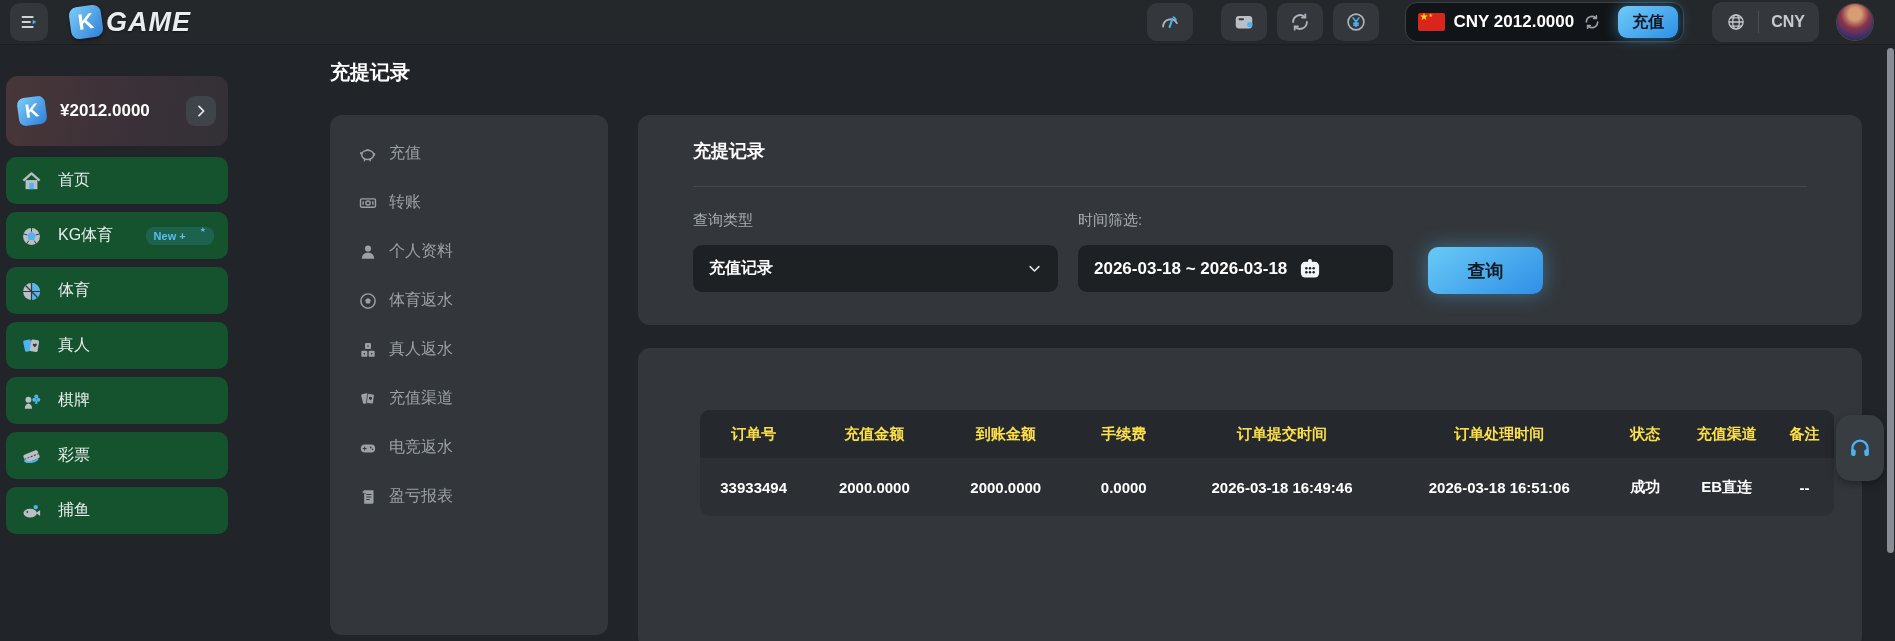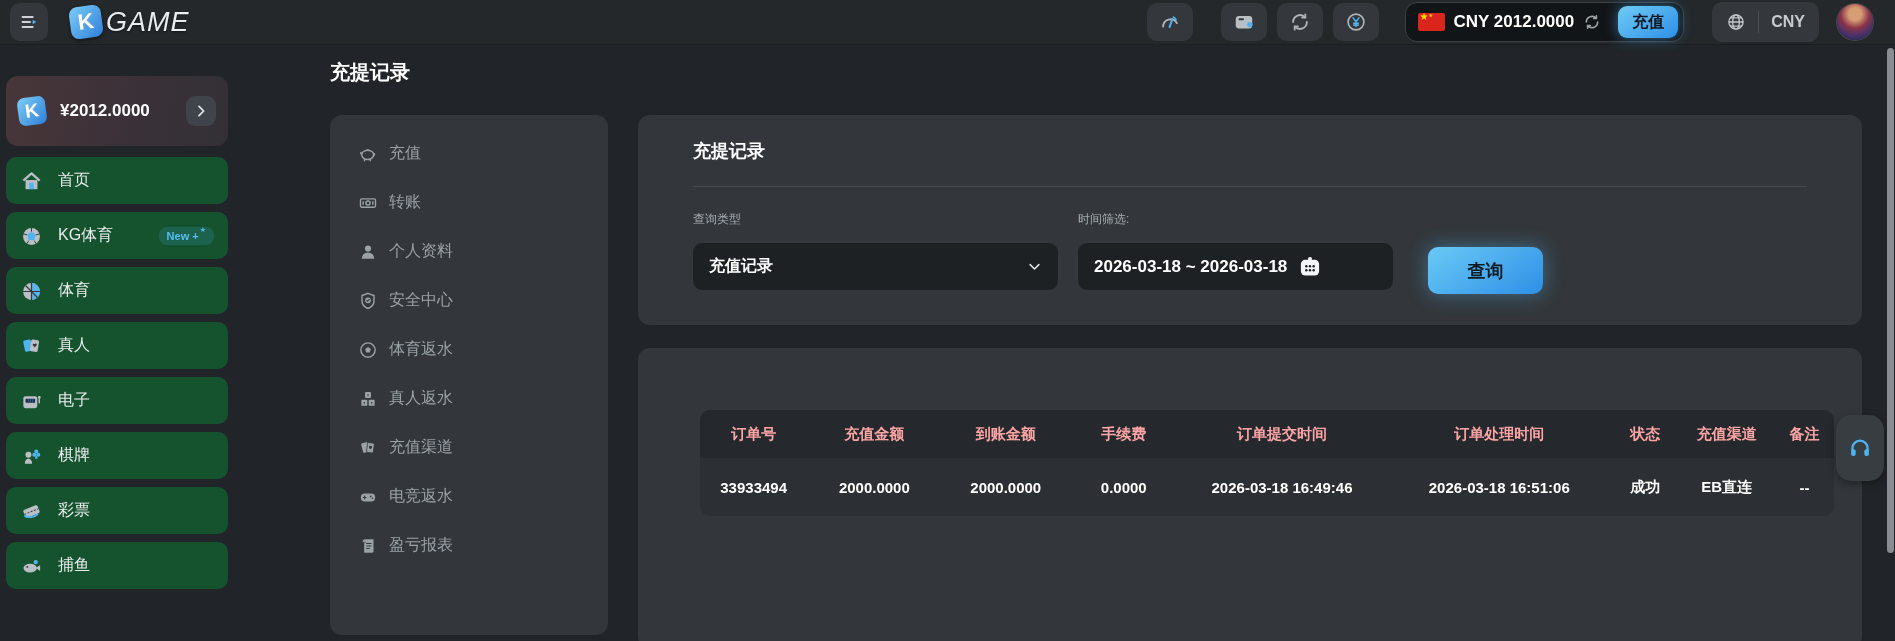--- a/index.html
+++ b/index.html
@@ -24,21 +24,21 @@
   .hamburger { width:38px; height:38px; }
   .logo { display:flex; align-items:center; margin-left:22px; gap:4px; }
   .logo-k {
     width:32px; height:32px; border-radius:8px;
     background:linear-gradient(135deg,#7ccdf7,#2f7fd9);
     color:#fff; font-weight:bold; font-size:22px;
     display:flex; align-items:center; justify-content:center;
     transform:rotate(-8deg); box-shadow:0 2px 4px rgba(0,0,0,.4);
   }
   .logo-text {
-    font-size:27px; font-weight:400; letter-spacing:1px; color:#e9edf0;
+    font-size:27px; font-weight:700; letter-spacing:1px; color:#e9edf0;
     text-shadow:0 1px 2px rgba(0,0,0,.5); font-style:italic;
   }
   .topbar-right { margin-left:auto; display:flex; align-items:center; }
   .tb-gap { width:28px; }
   .tb-group { display:flex; gap:10px; }
   .wallet-pill {
     margin-left:26px; height:40px; background:#121517;
     border:1px solid #3d4247; border-radius:12px;
     display:flex; align-items:center; padding:0 5px 0 12px; gap:9px;
   }
@@ -86,42 +86,42 @@
   .balance-next svg { width:16px; height:16px; }
   .nav-item {
     height:47px; background:#14532d; border-radius:10px;
     display:flex; align-items:center; padding:0 14px; gap:16px; cursor:pointer; flex:none;
   }
   .nav-item svg { width:23px; height:23px; flex:none; }
   .nav-label { font-size:16px; color:#e9ecee; }
   .nav-badge {
     margin-left:auto; background:rgba(79,179,240,.16); color:#57bdf4;
     font-size:11px; font-weight:bold; padding:3px 8px; border-radius:8px;
-    display:flex; align-items:flex-start; gap:1px;
+    display:flex; align-items:flex-start; gap:14px;
   }
   .nav-badge .badge-star { font-size:7px; position:relative; top:-4px; }
   
   .content { flex:1; margin-left:102px; margin-right:33px; padding-top:14px; }
   .page-title { font-size:20px; font-weight:bold; color:#fff; }
   .content-row { display:flex; margin-top:29px; gap:30px; align-items:flex-start; }
   .submenu-card {
     width:278px; flex:none; background:#33373b; border-radius:12px;
     padding:14px 0 18px 0; height:520px;
   }
   .submenu-item {
     height:49px; display:flex; align-items:center; gap:11px;
     padding-left:28px; color:#9aa1a7; font-size:16px; cursor:pointer;
   }
   .submenu-item svg { width:20px; height:20px; flex:none; }
   .main-col { flex:1; }
   .filter-card { background:#33373b; border-radius:12px; padding:24px 55px 32px 55px; height:210px; }
   .filter-title { font-size:18px; font-weight:bold; color:#fff; }
   .filter-divider { height:1px; background:#45494e; margin-top:23px; }
   .filter-controls { display:flex; margin-top:24px; }
-  .field-label { font-size:12px; color:#a7aeb4; }
+  .field-label { font-size:15px; color:#a7aeb4; }
   .field-col { display:flex; flex-direction:column; gap:15px; }
   .select-box {
     width:365px; height:47px; background:#1d2124; border-radius:9px;
     display:flex; align-items:center; padding:0 16px; cursor:pointer;
   }
   .select-value { font-size:16px; font-weight:bold; color:#fff; }
   .select-box svg { margin-left:auto; width:15px; height:15px; }
   .date-col { margin-left:20px; }
   .date-box {
     width:315px; height:47px; background:#1d2124; border-radius:9px;
@@ -140,21 +140,21 @@
     background:#33373b; border-radius:12px; margin-top:23px; height:300px;
     padding:62px 28px 0 62px;
   }
   .rec-table { background:#2c2f33; border-radius:10px; overflow:hidden; }
   .rec-header, .rec-row {
     display:grid;
     grid-template-columns:1fr 1.25fr 1.2fr 1fr 1.95fr 2.1fr 0.62fr 0.9fr 0.55fr;
     align-items:center;
   }
   .rec-header { background:#25282c; height:48px; }
-  .rec-header > div { font-size:15px; font-weight:bold; color:#fca5a5; text-align:center; }
+  .rec-header > div { font-size:15px; font-weight:bold; color:#fde047; text-align:center; }
   .rec-row { height:58px; }
   .rec-row > div { font-size:15px; font-weight:bold; color:#fff; text-align:center; }
   
   .headset-fab {
     position:absolute; right:11px; top:415px; width:48px; height:66px;
     background:#383d42; border-radius:15px; display:flex; align-items:center; justify-content:center;
     cursor:pointer; z-index:9; box-shadow:0 3px 8px rgba(0,0,0,.35);
   }
   .headset-fab svg { width:26px; height:26px; }
   .scrollbar-thumb {
@@ -304,32 +304,20 @@
             <rect x="4.2" y="5" width="8" height="12" rx="1.6" fill="#4fb3f0" transform="rotate(-12 8.2 11)"></rect>
             <rect x="11" y="5" width="8.2" height="12.4" rx="1.6" fill="#b9bfc4" transform="rotate(9 15 11.2)"></rect>
             <path d="M15.2 9.6c.6-1 2.2-.8 2.3.4.1 1-1.1 2-2 2.7-.9-.6-2.2-1.5-2.2-2.5 0-1.2 1.4-1.6 1.9-.6z" fill="#34383c"></path>
           </svg>
         </span>
       <span class="nav-label">真人</span>
     </div>
     <div class="nav-item">
       <span style="display: flex; width: 22px; height: 22px;">
           <svg viewBox="0 0 24 24">
-            <rect x="3.5" y="6.5" width="14.5" height="12.5" rx="2.2" fill="#b9bfc4"></rect>
-            <rect x="5.8" y="9" width="10" height="4.4" rx="1" fill="#1d2a46"></rect>
-            <text x="10.8" y="12.5" font-size="3.6" fill="#4fb3f0" text-anchor="middle" font-family="DejaVu Sans">777</text>
-            <rect x="19.3" y="9" width="1.6" height="5" rx=".8" fill="#b9bfc4"></rect>
-            <circle cx="20.1" cy="7.8" r="1.5" fill="#b9bfc4"></circle>
-          </svg>
-        </span>
-      <span class="nav-label">电子</span>
-    </div>
-    <div class="nav-item">
-      <span style="display: flex; width: 22px; height: 22px;">
-          <svg viewBox="0 0 24 24">
             <circle cx="8.8" cy="10.2" r="3.1" fill="#b9bfc4"></circle>
             <path d="M5 19.6c0-3.2 1.7-5.4 3.8-5.4s3.8 2.2 3.8 5.4z" fill="#b9bfc4"></path>
             <circle cx="17" cy="6.8" r="2.1" fill="#4fb3f0"></circle>
             <circle cx="14.9" cy="10.2" r="2.1" fill="#4fb3f0"></circle>
             <circle cx="19.1" cy="10.2" r="2.1" fill="#4fb3f0"></circle>
             <path d="M16.2 11h1.6l.6 3.4h-2.8z" fill="#4fb3f0"></path>
           </svg>
         </span>
       <span class="nav-label">棋牌</span>
     </div>
@@ -384,30 +372,20 @@
           <span>转账</span>
         </div>
         <div class="submenu-item">
           <span style="display: flex; width: 20px; height: 20px;">
               <svg viewBox="0 0 24 24" fill="#9aa1a7">
                 <circle cx="12" cy="7.8" r="3.7"></circle>
                 <path d="M4.4 20.2a7.6 7.6 0 0 1 15.2 0z"></path>
               </svg>
             </span>
           <span>个人资料</span>
-        </div>
-        <div class="submenu-item">
-          <span style="display: flex; width: 20px; height: 20px;">
-              <svg viewBox="0 0 24 24">
-                <path d="M12 2.8l7.2 2.6v6.4c0 4.6-3 7.7-7.2 9.2-4.2-1.5-7.2-4.6-7.2-9.2V5.4z" fill="none" stroke="#9aa1a7" stroke-width="1.7"></path>
-                <circle cx="12" cy="11.2" r="3.5" fill="#9aa1a7"></circle>
-                <path d="M10.5 11.2l1.1 1.1 2.1-2.3" stroke="#33373b" stroke-width="1.3" fill="none" stroke-linecap="round"></path>
-              </svg>
-            </span>
-          <span>安全中心</span>
         </div>
         <div class="submenu-item">
           <span style="display: flex; width: 20px; height: 20px;">
               <svg viewBox="0 0 24 24">
                 <circle cx="12" cy="12" r="8.6" fill="none" stroke="#9aa1a7" stroke-width="1.7"></circle>
                 <path d="M12 8.4l3.4 2.5-1.3 4h-4.2l-1.3-4z" fill="#9aa1a7"></path>
               </svg>
             </span>
           <span>体育返水</span>
         </div>

